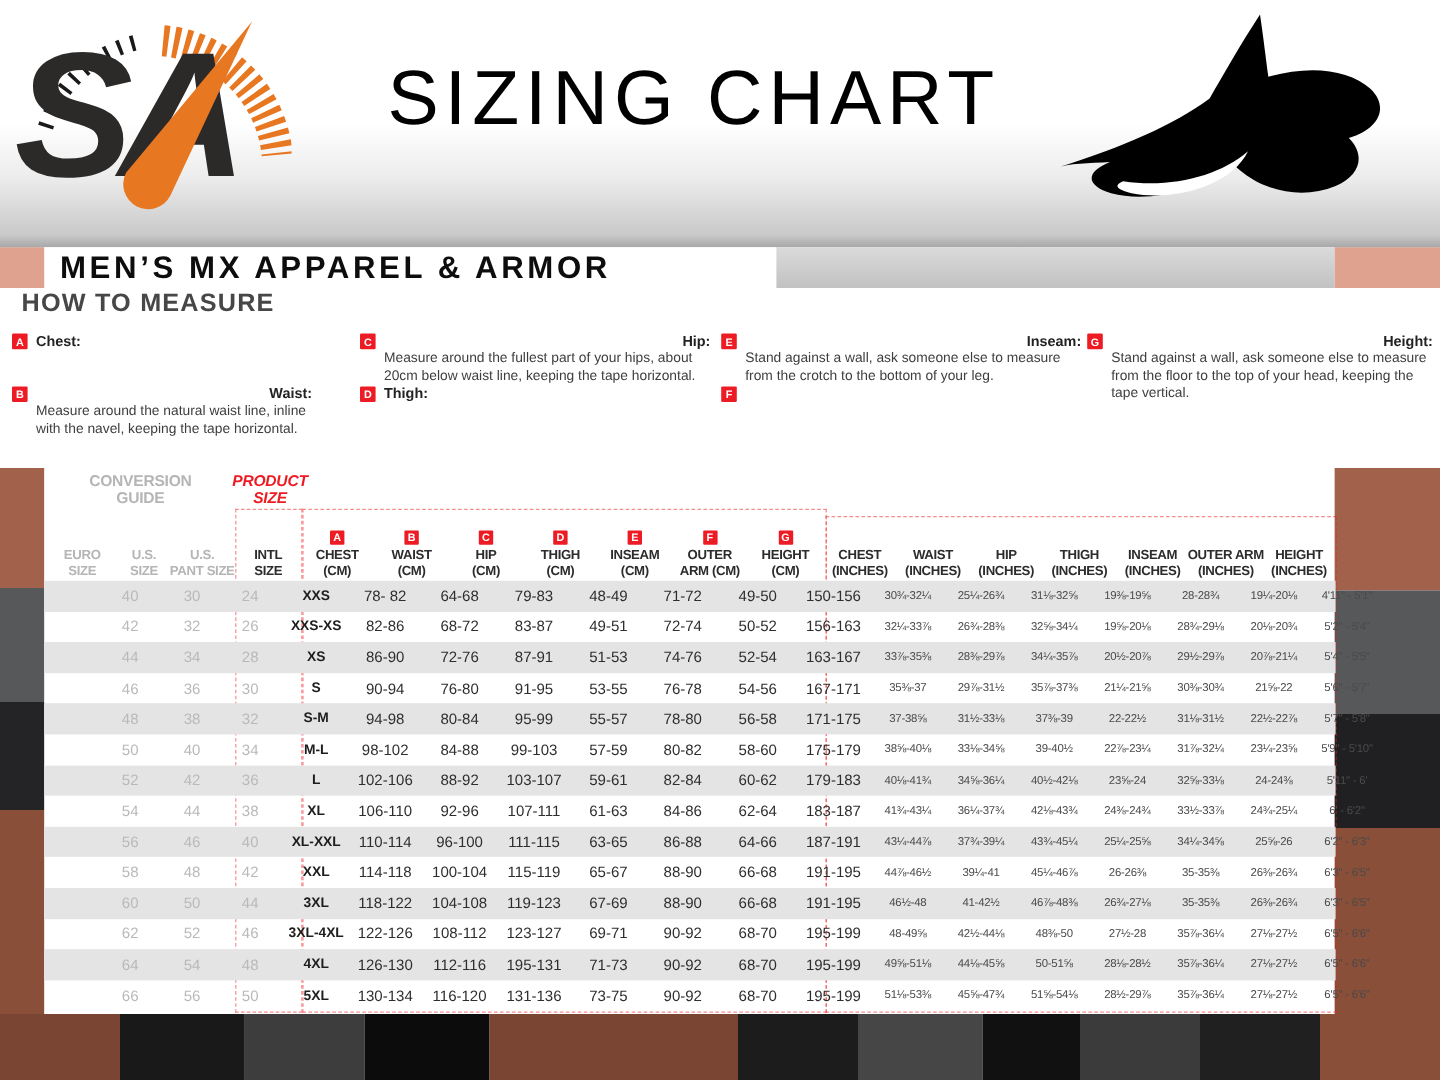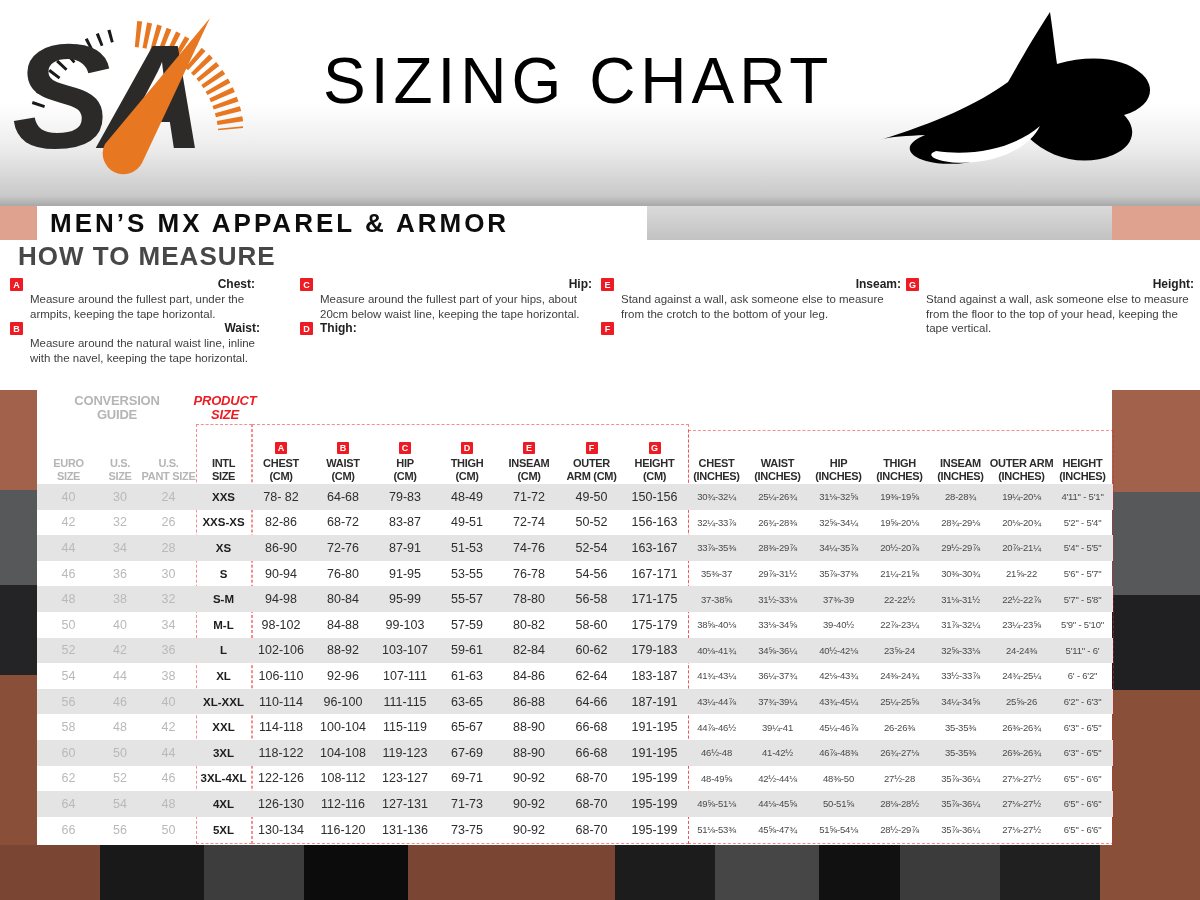--- a/index.html
+++ b/index.html
@@ -38,21 +38,21 @@
              font-weight:700;font-style:italic;color:#2b2a29;letter-spacing:-12px;}
   #astar{left:870px;top:8px;width:300px;height:168px;}
   
   #subband{left:37px;top:206px;width:1075px;height:34px;background:linear-gradient(#dadada,#c2c2c2);}
   #subbox{left:37px;top:206px;width:610px;height:34px;background:#fff;display:flex;align-items:center;}
   #subbox span{font-size:26px;font-weight:700;letter-spacing:3px;color:#0d0d0d;padding-left:13px;white-space:nowrap;}
   
   #sheet1{left:0;top:240px;width:1200px;height:150px;background:#fff;}
   #sheet2{left:37px;top:390px;width:1075px;height:455px;background:#fff;}
   
-  #htm{left:18px;top:241px;font-size:26px;font-weight:700;color:#474747;letter-spacing:1px;}
+  #htm{left:18px;top:241px;font-size:21px;font-weight:700;color:#474747;letter-spacing:1px;}
   .rbadge{width:13px;height:13px;background:#ed1c24;color:#fff;font-size:9px;font-weight:700;
           display:inline-flex;align-items:center;justify-content:center;border-radius:1px;flex:0 0 auto;}
   .mi{position:absolute;display:flex;gap:7px;}
   .mi .rbadge{margin-top:1px;}
   .mname{font-size:12px;font-weight:700;color:#222;text-align:right;}
   .mtext{font-size:11.5px;line-height:14.5px;color:#3e3e3e;margin-top:1px;}
   .mi-0{left:10px;top:277px;width:245px;}
   .mi-1{left:10px;top:321px;width:250px;}
   .mi-2{left:300px;top:277px;width:292px;}
   .mi-3{left:300px;top:321px;width:292px;}
@@ -68,21 +68,21 @@
   #gh-body{left:216px;top:4px;width:433px;color:#ed1c24;}
   .cols{display:grid;grid-template-columns:63px 40px 57px 53px 62px 62px 62px 62px 62px 63px 63px 61px 61px 61px 61px 61px 61px 61px;}
   #thead{position:absolute;left:0;top:37px;width:1076px;}
   .th{display:flex;flex-direction:column;align-items:center;justify-content:flex-end;height:55px;}
   .th .l{font-size:11px;font-weight:700;color:#2c2c2c;line-height:12.5px;letter-spacing:-0.3px;
          text-align:right;white-space:nowrap;}
   .th.gray .l{color:#b5b5b5;}
   .th .rbadge{width:12px;height:12px;margin-bottom:3px;}
   .hide{visibility:hidden;}
   #tbody{position:absolute;left:0;top:94px;width:1076px;}
-  .trow{height:25.6px;align-items:center;}
+  .trow{height:25.6px;align-items:center;padding-left:40px;}
   .trow:nth-child(odd){background:#e4e4e4;}
   .cell{text-align:center;white-space:nowrap;}
   .c-conv{font-size:12.5px;color:#b9b9b9;}
   .c-intl{font-size:11.5px;font-weight:700;color:#1d1d1d;}
   .c-cm{font-size:12.5px;color:#2e2e2e;}
   .c-in{font-size:9.5px;color:#4a4a4a;letter-spacing:-0.2px;}
   .dbox{position:absolute;border:1px dashed rgba(237,28,36,0.5);}
   #db-intl{left:159px;top:34px;width:54px;height:418px;}
   #db-cm{left:215px;top:34px;width:435px;height:418px;}
   #db-in{left:651px;top:40px;width:424px;height:412px;}
@@ -140,21 +140,20 @@
 <div class="abs" id="subbox">
   <span>MEN’S MX APPAREL &amp; ARMOR</span>
 </div>
 
 <div class="abs" id="htm">HOW TO MEASURE</div>
 <div id="measure-items">
     <div class="mi mi-0">
       <span class="rbadge">A</span>
       <div class="mbody">
         <div class="mname">Chest:</div>
-        <div class="mtext">Measure around the fullest part, under the armpits, keeping the tape horizontal.</div>
       </div>
     </div>
     <div class="mi mi-1">
       <span class="rbadge">B</span>
       <div class="mbody">
         <div class="mname">Waist:</div>
         <div class="mtext">Measure around the natural waist line, inline with the navel, keeping the tape horizontal.</div>
       </div>
     </div>
     <div class="mi mi-2">
@@ -530,21 +529,21 @@
         <span class="cell c-in">27⅛-27½</span>
         <span class="cell c-in">6'5" - 6'6"</span>
       </div>
       <div class="trow cols">
         <span class="cell c-conv">64</span>
         <span class="cell c-conv">54</span>
         <span class="cell c-conv">48</span>
         <span class="cell c-intl">4XL</span>
         <span class="cell c-cm">126-130</span>
         <span class="cell c-cm">112-116</span>
-        <span class="cell c-cm">127-131</span>
+        <span class="cell c-cm">195-131</span>
         <span class="cell c-cm">71-73</span>
         <span class="cell c-cm">90-92</span>
         <span class="cell c-cm">68-70</span>
         <span class="cell c-cm">195-199</span>
         <span class="cell c-in">49⅝-51⅛</span>
         <span class="cell c-in">44⅛-45⅝</span>
         <span class="cell c-in">50-51⅝</span>
         <span class="cell c-in">28⅛-28½</span>
         <span class="cell c-in">35⅞-36¼</span>
         <span class="cell c-in">27⅛-27½</span>

